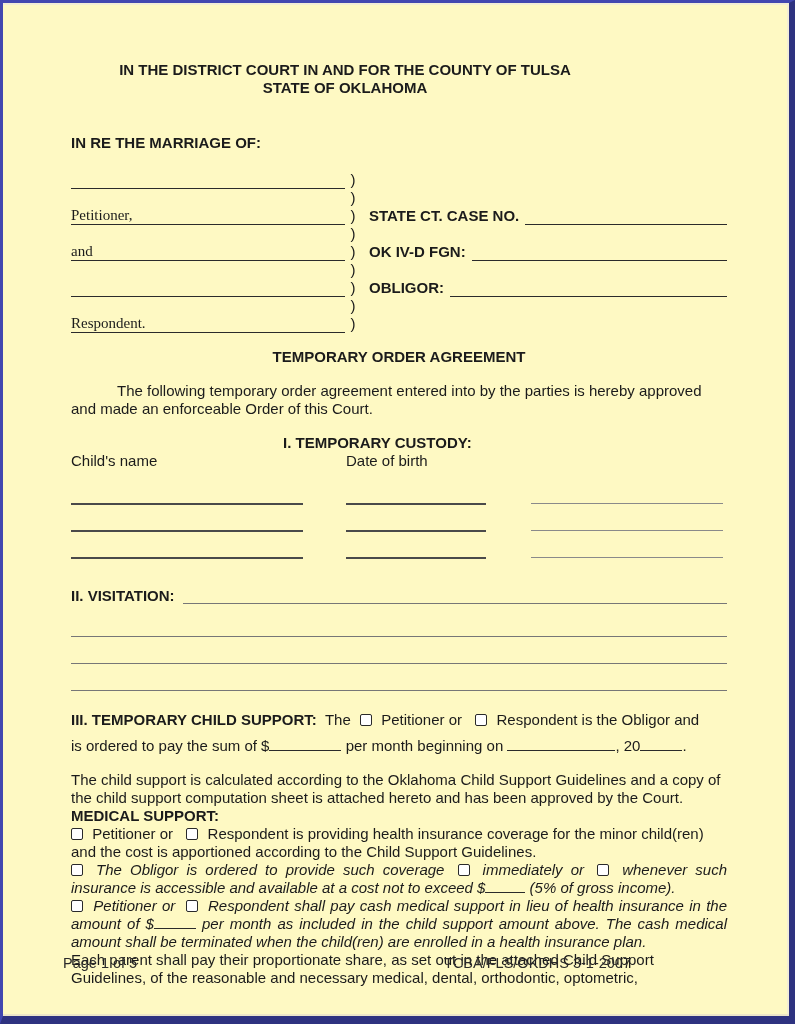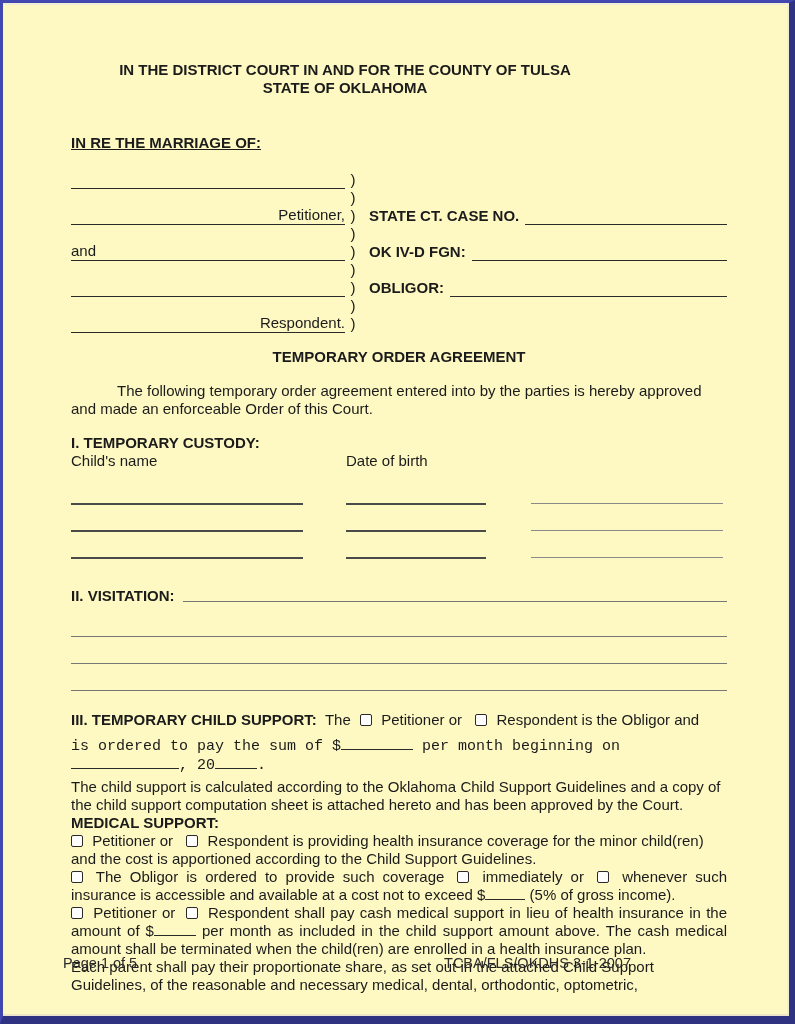--- a/index.html
+++ b/index.html
@@ -23,26 +23,26 @@
   }
 
   .content {
     padding:58px 62px 0 68px;
     font-size:15px; line-height:18px; color:#1b1b1b;
   }
 
   
   .court-header { width:548px; text-align:center; font-weight:bold; }
 
-  .in-re { margin-top:37px; font-weight:bold;text-decoration:underline; }
+  .in-re { margin-top:37px; font-weight:bold; }
 
   
   .caption { margin-top:19px; }
   .cap-row { display:flex; align-items:flex-end; height:18px; }
-  .cap-left { width:274px; position:relative; text-align:right; }
+  .cap-left { width:274px; position:relative; text-align:left;font-family:Liberation Serif, serif; }
   .cap-left.lined { border-bottom:1.6px solid #2b2b2b; }
   .cap-left .left-word { float:left; }
   .cap-paren { width:16px; text-align:center; }
   .cap-right { flex:1; display:flex; align-items:flex-end; padding-left:8px; }
   .cap-label { font-weight:bold; white-space:nowrap; margin-right:6px; }
   .fill { display:inline-block; border-bottom:1.6px solid #2b2b2b; height:15px; }
   .fill.grow { flex:1; }
 
   
   .doc-title { margin-top:15px; text-align:center; font-weight:bold; }
@@ -51,35 +51,35 @@
   
   .sec-heading { font-weight:bold; }
   .custody-head { display:flex; margin-top:15px; }
   .custody-cols { display:flex; }
   .c1 { width:232px; } .g1 { width:43px; } .c2 { width:140px; } .g2 { width:45px; } .c3 { width:192px; }
   .custody-row { display:flex; margin-top:25px; }
   .custody-row .line-dark { border-bottom:2px solid #4a4a4a; height:1px; }
   .custody-row .line-lite { border-bottom:1.5px solid #8a8a8a; height:1px; }
 
   
-  .visit-head { display:flex; align-items:flex-start; margin-top:28px; }
+  .visit-head { display:flex; align-items:center; margin-top:28px; }
   .visit-line { border-bottom:1.5px solid #777; height:1px; margin-top:26px; }
 
   
   .support { margin-top:20px; }
-  .support-line2 { margin-top:8px; margin-bottom:3px;font-family:Liberation Mono, monospace; }
+  .support-line2 { margin-top:8px; margin-bottom:16px; }
   .checkbox {
     display:inline-block; width:12px; height:12px;
     border:1.5px solid #2a2a2a; border-radius:2px;
     background:#fff; vertical-align:-1px; margin:0 5px;
   }
   .blank { display:inline-block; border-bottom:1.6px solid #2b2b2b; height:13px; vertical-align:baseline; }
   .w72 { width:72px; } .w108 { width:108px; } .w42 { width:42px; } .w40 { width:40px; }
 
-  .just { text-align:justify; }
+  .just { text-align:justify;font-style:italic; }
 
   
   .footer {
     position:absolute; left:60px; right:62px; top:952px;
     display:flex; justify-content:space-between;
     font-size:14.5px; color:#2a2a2a;
   }
   .footer-right { margin-right:96px; }
 </style>
 </head>
@@ -164,21 +164,21 @@
         </div>
         <div class="cap-paren">)</div>
       </div>
 
     </div>
 
     <div class="doc-title">TEMPORARY ORDER AGREEMENT</div>
 
     <div class="intro">The following temporary order agreement entered into by the parties is hereby approved and made an enforceable Order of this Court.</div>
 
-    <div class="custody-head custody-cols" style="margin-top:16px;">
+    <div class="custody-head custody-cols" style="margin-top:16px;justify-content:center;">
       <div class="c1 sec-heading">I.  TEMPORARY CUSTODY:</div>
     </div>
     <div class="custody-cols">
       <div class="c1">Child's name</div>
       <div class="g1"></div>
       <div class="c2">Date of birth</div>
       <div class="g2"></div>
     </div>
 
     <div class="custody-row" style="margin-top:33px;">

